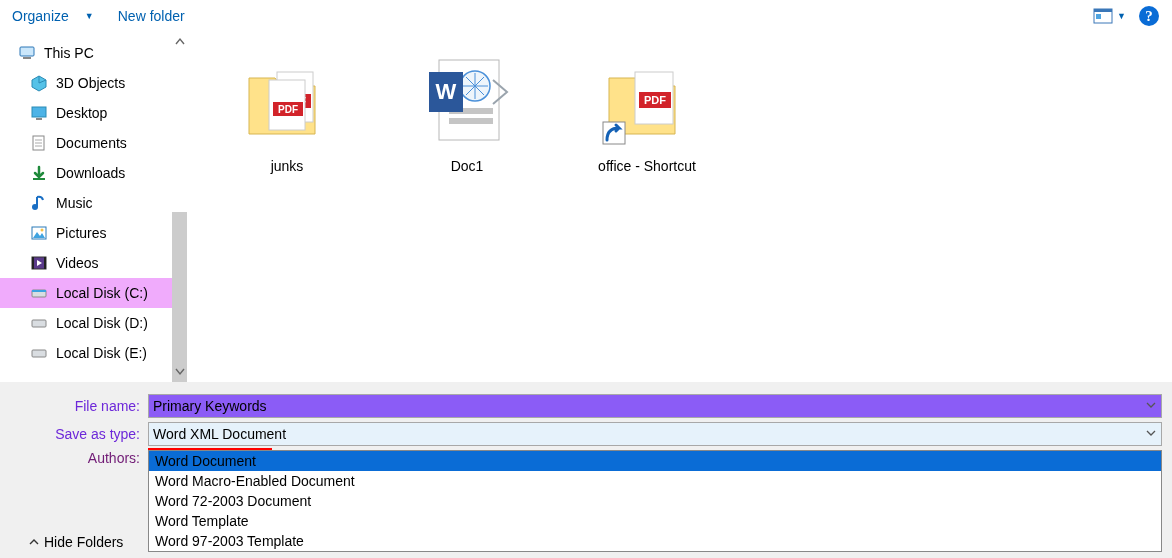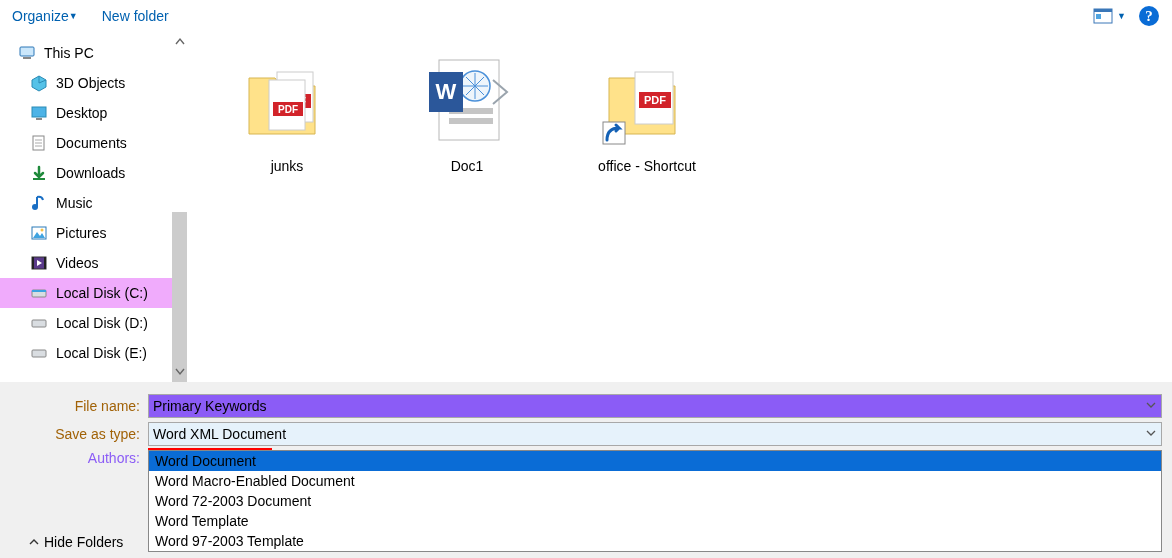--- a/index.html
+++ b/index.html
@@ -17,21 +17,21 @@
   .toolbar {
     height: 32px;
     display: flex;
     align-items: center;
     padding: 0 12px;
     color: #0061b0;
     font-size: 14px;
   }
   .toolbar .left { display: flex; gap: 24px; align-items: center; }
   .toolbar .right { margin-left: auto; display: flex; align-items: center; gap: 12px; }
-  .organize { display: flex; align-items: center; gap: 0; cursor: default; justify-content: flex-end;}
+  .organize { display: flex; align-items: center; gap: 16px; cursor: default; justify-content: flex-end;}
   .help-icon svg { display:block; }
   .viewmode { display:flex; align-items:center; gap:2px;}
   
   .main {
     display: flex;
     height: 350px;
   }
   .sidebar {
     width: 187px;
     position: relative;
@@ -83,24 +83,24 @@
     height: 176px;
   }
   .form-row {
     display: flex; align-items: center;
     padding: 2px 10px 2px 0;
     gap: 8px;
   }
   .form-row label {
     width: 140px;
     text-align: right;
-    color: #a16207;
-    font-size: 14px;
-  }
-  .form-row.authors label{ color:#8b5cf6;}
+    color: #6d28d9;
+    font-size: 14px;
+  }
+  .form-row.authors label{ color:#701a75;}
   .combo {
     flex: 1;
     height: 24px;
     background: #8b5cf6;
     border: 1px solid #a8a8a8;
     display: flex; align-items: center;
     padding: 0 4px;
     position:relative;
   }
   .combo.filetype { background:#e6f2fb;}

